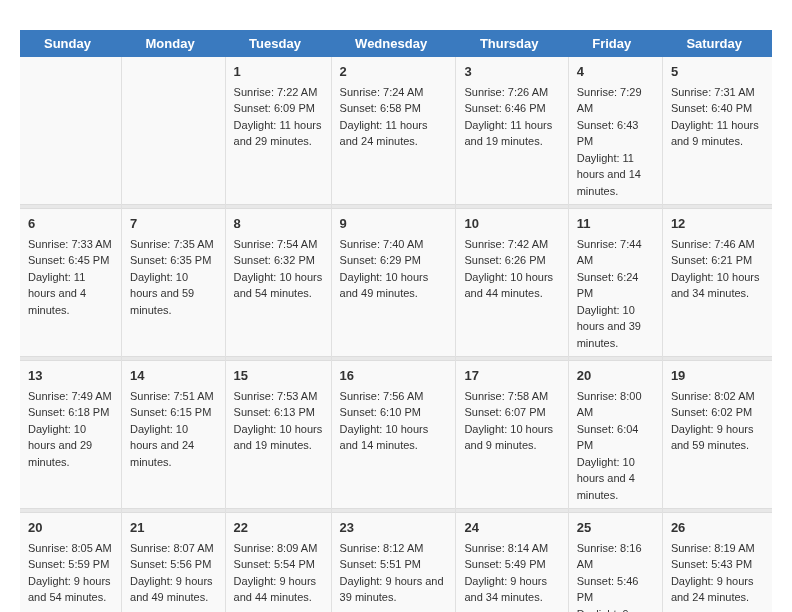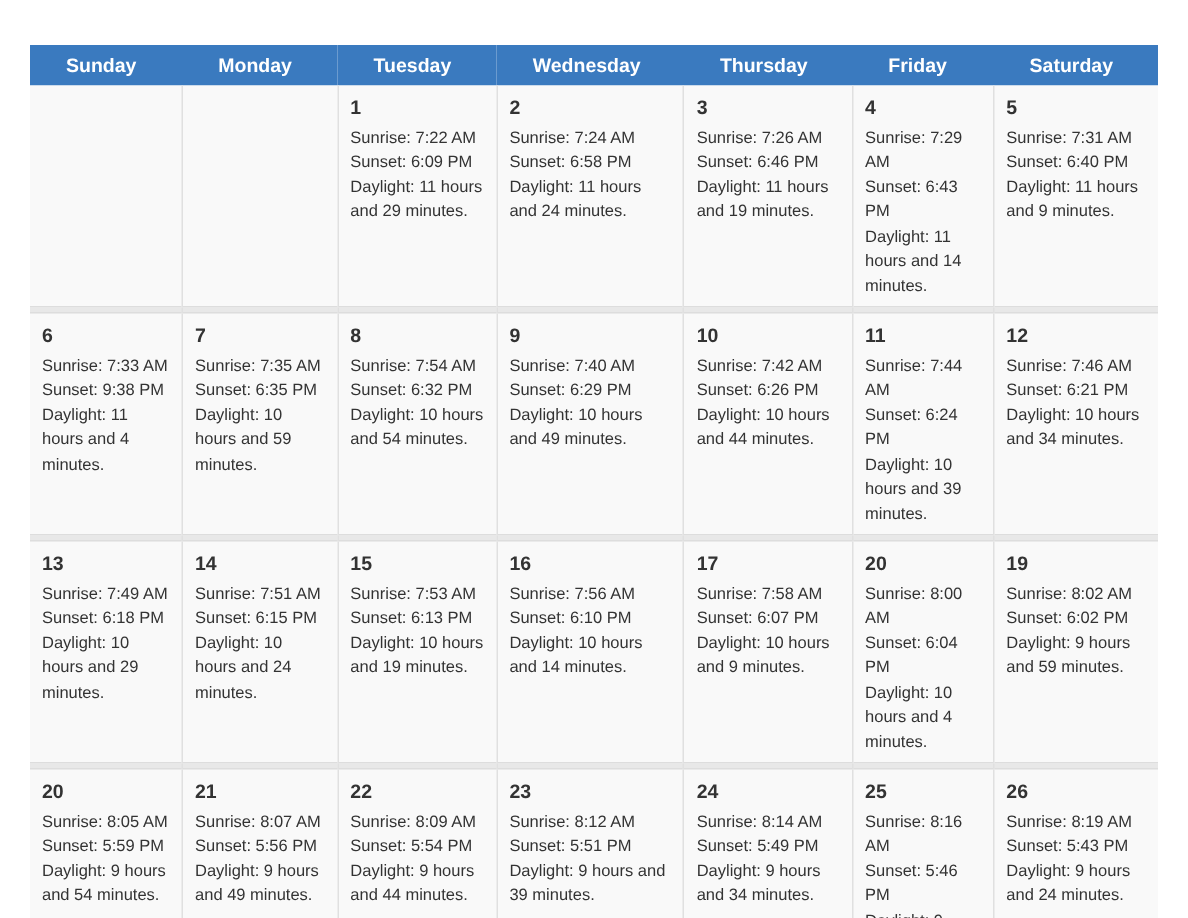--- a/index.html
+++ b/index.html
@@ -125,21 +125,21 @@
       <tr class="separator-row">
         <td></td>
         <td></td>
         <td></td>
         <td></td>
         <td></td>
         <td></td>
         <td></td>
       </tr>
       <tr>
-        <td><span class="day-num">6</span><span>Sunrise: 7:33 AM</span><br><span>Sunset: 9:38 PM</span><br><span>Daylight: 11 hours and 4 minutes.</span></td>
+        <td><span class="day-num">6</span><span>Sunrise: 7:33 AM</span><br><span>Sunset: 6:45 PM</span><br><span>Daylight: 11 hours and 4 minutes.</span></td>
         <td><span class="day-num">7</span><span>Sunrise: 7:35 AM</span><br><span>Sunset: 6:35 PM</span><br><span>Daylight: 10 hours and 59 minutes.</span></td>
         <td><span class="day-num">8</span><span>Sunrise: 7:54 AM</span><br><span>Sunset: 6:32 PM</span><br><span>Daylight: 10 hours and 54 minutes.</span></td>
         <td><span class="day-num">9</span><span>Sunrise: 7:40 AM</span><br><span>Sunset: 6:29 PM</span><br><span>Daylight: 10 hours and 49 minutes.</span></td>
         <td><span class="day-num">10</span><span>Sunrise: 7:42 AM</span><br><span>Sunset: 6:26 PM</span><br><span>Daylight: 10 hours and 44 minutes.</span></td>
         <td><span class="day-num">11</span><span>Sunrise: 7:44 AM</span><br><span>Sunset: 6:24 PM</span><br><span>Daylight: 10 hours and 39 minutes.</span></td>
         <td><span class="day-num">12</span><span>Sunrise: 7:46 AM</span><br><span>Sunset: 6:21 PM</span><br><span>Daylight: 10 hours and 34 minutes.</span></td>
       </tr>
       <tr class="separator-row">
         <td></td>
         <td></td>

